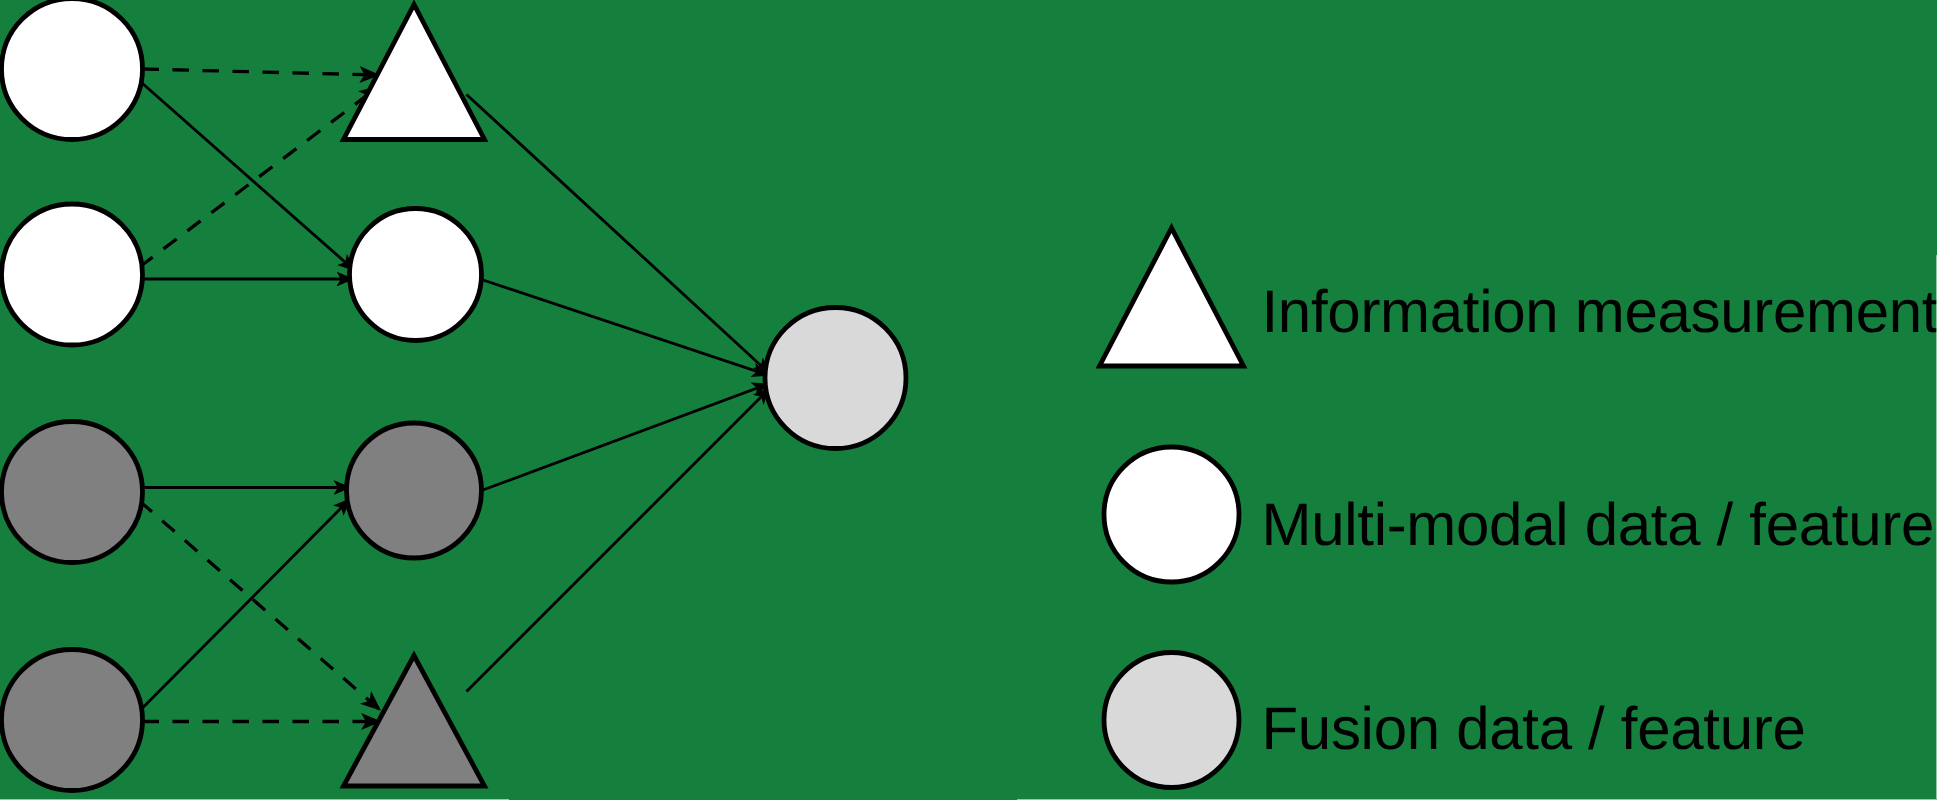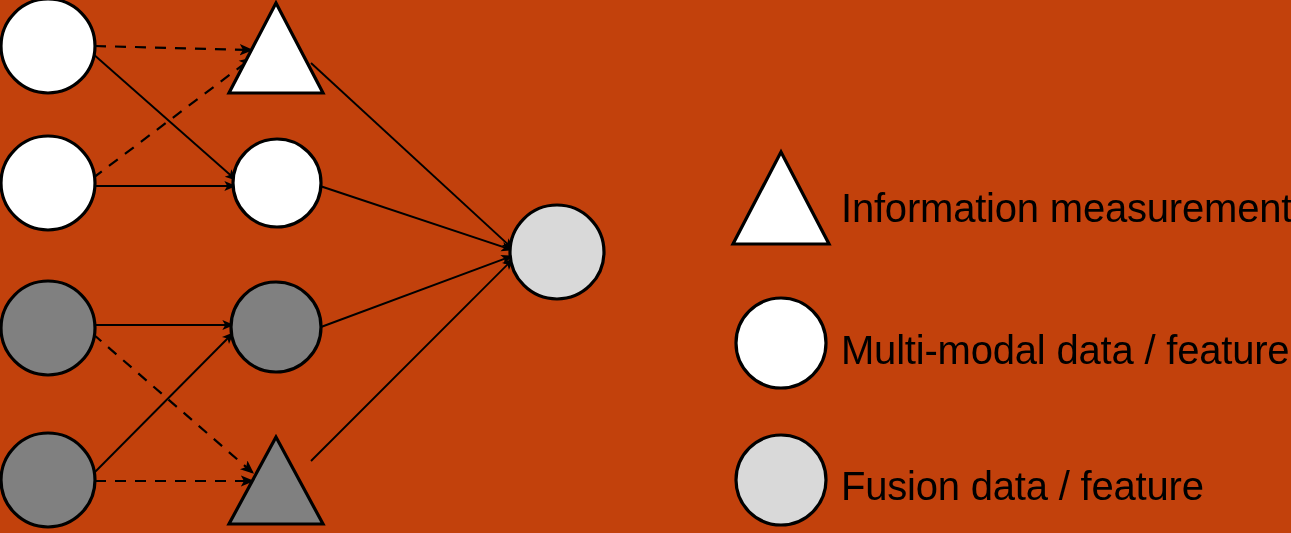--- a/index.html
+++ b/index.html
@@ -12,21 +12,21 @@
     width: 1291px;
     height: 533px;
     overflow: hidden;
     font-family: "Liberation Sans", sans-serif;
     color: #000000;
   }
   #figure-root {
     position: relative;
     width: 1291px;
     height: 533px;
-    background: #c2410c;
+    background: #15803d;
   }
   svg#diagram-canvas {
     position: absolute;
     top: 0;
     left: 0;
     width: 1291px;
     height: 533px;
     display: block;
   }
   .legend-label {

